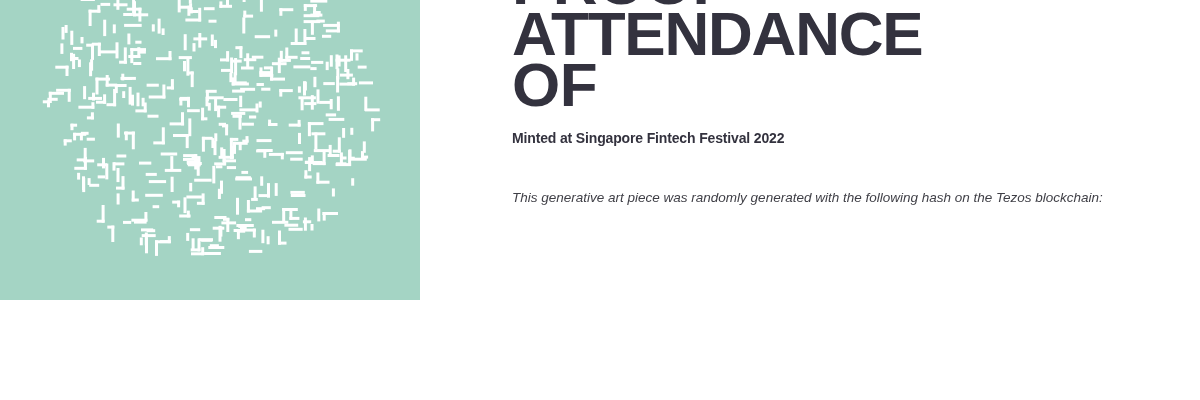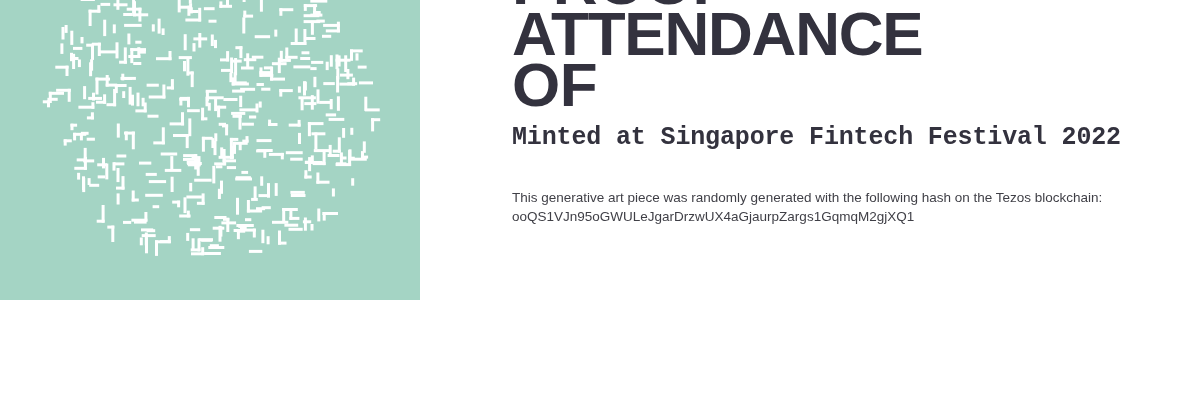--- a/index.html
+++ b/index.html
@@ -66,43 +66,44 @@
     white-space: nowrap;
   }
   .title-line.wide {
     letter-spacing: -1.2px;
   }
 
   .subtitle {
     position: absolute;
     left: 92px;
     top: 226px;
-    font-family: Liberation Mono, monospace;
+    font-family: Liberation Sans, sans-serif;
     font-weight: bold;
-    font-size: 25px;
+    font-size: 14px;
     line-height: 24px;
     letter-spacing: -0.15px;
     color: #33323e;
     white-space: nowrap;
   }
 
   .body-block {
     position: absolute;
     left: 92px;
     top: 288px;
     width: 620px;
   }
   .body-line {
     display: block;
     font-family: "Liberation Sans", sans-serif;
     font-weight: normal;
     font-size: 13.5px;
     line-height: 19px;
     color: #3f3f46;
     white-space: nowrap;
+    font-style: italic;
   }
 </style>
 </head>
 <body>
 
 <div class="card">
 
   <div class="art-panel">
     <svg class="art-canvas" id="art-canvas" viewBox="0 0 420 400" xmlns="http://www.w3.org/2000/svg">
         <rect x="0" y="0" width="420" height="400" fill="#a4d4c4"></rect>
@@ -636,17 +637,16 @@
     <div class="title-block">
       <span class="title-line">PROOF</span>
       <span class="title-line wide">ATTENDANCE</span>
       <span class="title-line">OF</span>
     </div>
 
     <div class="subtitle">Minted at Singapore Fintech Festival 2022</div>
 
     <div class="body-block">
       <span class="body-line">This generative art piece was randomly generated with the following hash on the Tezos blockchain:</span>
-      <span class="body-line">ooQS1VJn95oGWULeJgarDrzwUX4aGjaurpZargs1GqmqM2gjXQ1</span>
     </div>
 
   </div>
 </div>
 
 </body></html>

